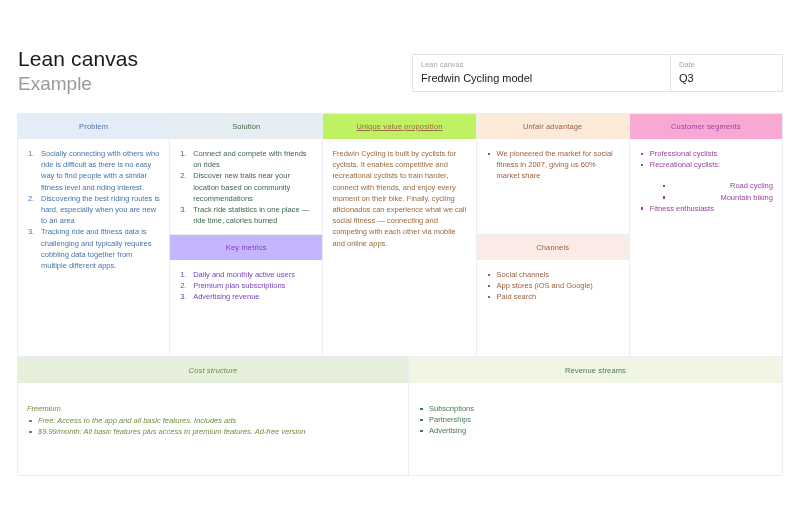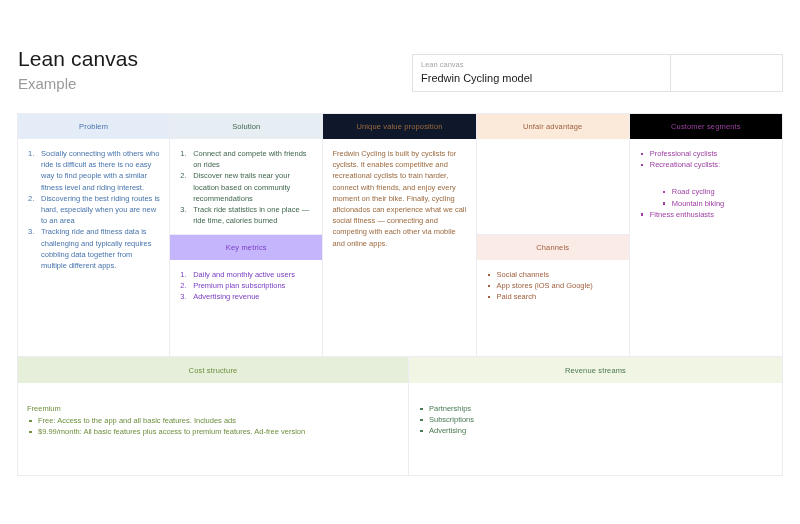--- a/index.html
+++ b/index.html
@@ -11,21 +11,21 @@
   }
   .page { position: relative; width: 800px; height: 524px; }
 
   
   .title-block { position: absolute; left: 18px; top: 46px; }
   .doc-title {
     font-size: 21px; font-weight: 400; color: #1a1a1a;
     letter-spacing: 0.1px; line-height: 25px;
   }
   .doc-subtitle {
-    font-size: 15px; font-weight: 400; color: #9a9a9a;
+    font-size: 19px; font-weight: 400; color: #9a9a9a;
     line-height: 20px; margin-top: 3px;
   }
 
   
   .meta-table {
     position: absolute; left: 412px; top: 54px;
     width: 371px; height: 38px;
     display: flex;
     border: 1px solid #e2e2e6;
     background: #fff;
@@ -75,70 +75,74 @@
   }
   ol.num > li::before {
     content: counter(li) "."; position: absolute; left: 1px; top: 0;
   }
   ul.bul { list-style: none; }
   ul.bul > li { position: relative; padding-left: 11px; }
   ul.bul > li::before {
     content: ""; position: absolute; left: 2px; top: 4.5px;
     width: 2.5px; height: 2.5px; background: currentColor;
   }
-  ul.bul ul.bul { margin-top: 16px; padding-left: 11px; }
+  ul.bul ul.bul { margin-top: 10px; padding-left: 11px; text-align: right; }
   .para { text-indent: 0; }
 
   
   .c-problem  { color: #4774ad; }
   .c-problem  .band { background: #e4ecf7; color: #4774ad; }
   .c-solution { color: #41684f; }
   .c-solution .band { background: #e6edf3; color: #41684f; }
   .c-metrics  { color: #7b3fc4; }
   .c-metrics  .band { background: #c4b5fd; color: #7b3fc4; }
   .c-uvp      { color: #9c6a3f; }
-  .c-uvp      .band { background: #0f172a; color: #9c6a3f; }
+  .c-uvp      .band { background: #bef264; color: #9c6a3f; text-decoration: underline; }
   .c-unfair   { color: #a0603f; }
   .c-unfair   .band { background: #fbe9d9; color: #a0603f; }
   .c-channels { color: #a0603f; }
   .c-channels .band { background: #faebe6; color: #a0603f; }
   .c-segments { color: #9c3fa0; }
-  .c-segments .band { background: #000000; color: #9c3fa0; }
+  .c-segments .band { background: #f9a8d4; color: #9c3fa0; }
   .c-cost     { color: #6f8f3f; }
   .c-cost     .band { background: #e5efd9; color: #6f8f3f; }
   .c-revenue  { color: #4a7a52; }
   .c-revenue  .band { background: #f1f5e4; color: #4a7a52; }
 
   
   .bottom-row { display: flex; width: 766px; height: 119px; }
   .bcol {
     border: 1px solid #ececf2; border-top: none;
     display: flex; flex-direction: column; background: #fff;
   }
-  .bcol.cost { width: 391px; border-right: none; }
+  .bcol.cost { width: 391px; border-right: none; font-style: italic; }
   .bcol.rev  { flex: 1; }
   .bcol .band { height: 26px; }
   .bcol .body { padding: 20px 9px 6px 9px; }
   .plain-line { margin-bottom: 1px; }
 </style>
 </head>
 <body>
 
 <div class="page">
 
   <div class="title-block">
     <div class="doc-title">Lean canvas</div>
     <div class="doc-subtitle">Example</div>
   </div>
 
   <div class="meta-table">
     <div class="meta-cell wide">
       <div class="meta-label">Lean canvas</div>
       <div class="meta-value">Fredwin Cycling model</div>
     </div>
+    <div class="meta-cell narrow">
+      <div class="meta-label">Date</div>
+      <div class="meta-value">Q3</div>
+    </div>
   </div>
 
   <div class="canvas">
 
     <div class="top-row">
 
       <div class="col c-problem">
         <div class="band">Problem</div>
         <div class="body">
           <ol class="num">
@@ -180,20 +184,21 @@
           <div class="para">Fredwin Cycling is built by cyclists for cyclists. It enables competitive and recreational cyclists to train harder, connect with friends, and enjoy every moment on their bike. Finally, cycling aficionados can experience what we call social fitness — connecting and competing with each other via mobile and online apps.</div>
         </div>
       </div>
 
       <div class="col">
         <div class="col-stack">
           <div class="half top c-unfair">
             <div class="band">Unfair advantage</div>
             <div class="body">
               <ul class="bul">
+                <li>We pioneered the market for social fitness in 2007, giving us 60% market share</li>
               </ul>
             </div>
           </div>
           <div class="half c-channels">
             <div class="band">Channels</div>
             <div class="body">
               <ul class="bul">
                 <li>Social channels</li>
                 <li>App stores (iOS and Google)</li>
                 <li>Paid search</li>
@@ -232,22 +237,22 @@
             <li>Free: Access to the app and all basic features. Includes ads</li>
             <li>$9.99/month: All basic features plus access to premium features. Ad-free version</li>
           </ul>
         </div>
       </div>
 
       <div class="bcol rev c-revenue">
         <div class="band">Revenue streams</div>
         <div class="body">
           <ul class="bul">
+            <li>Subscriptions</li>
             <li>Partnerships</li>
-            <li>Subscriptions</li>
             <li>Advertising</li>
           </ul>
         </div>
       </div>
 
     </div>
   </div>
 </div>
 
 </body></html>

